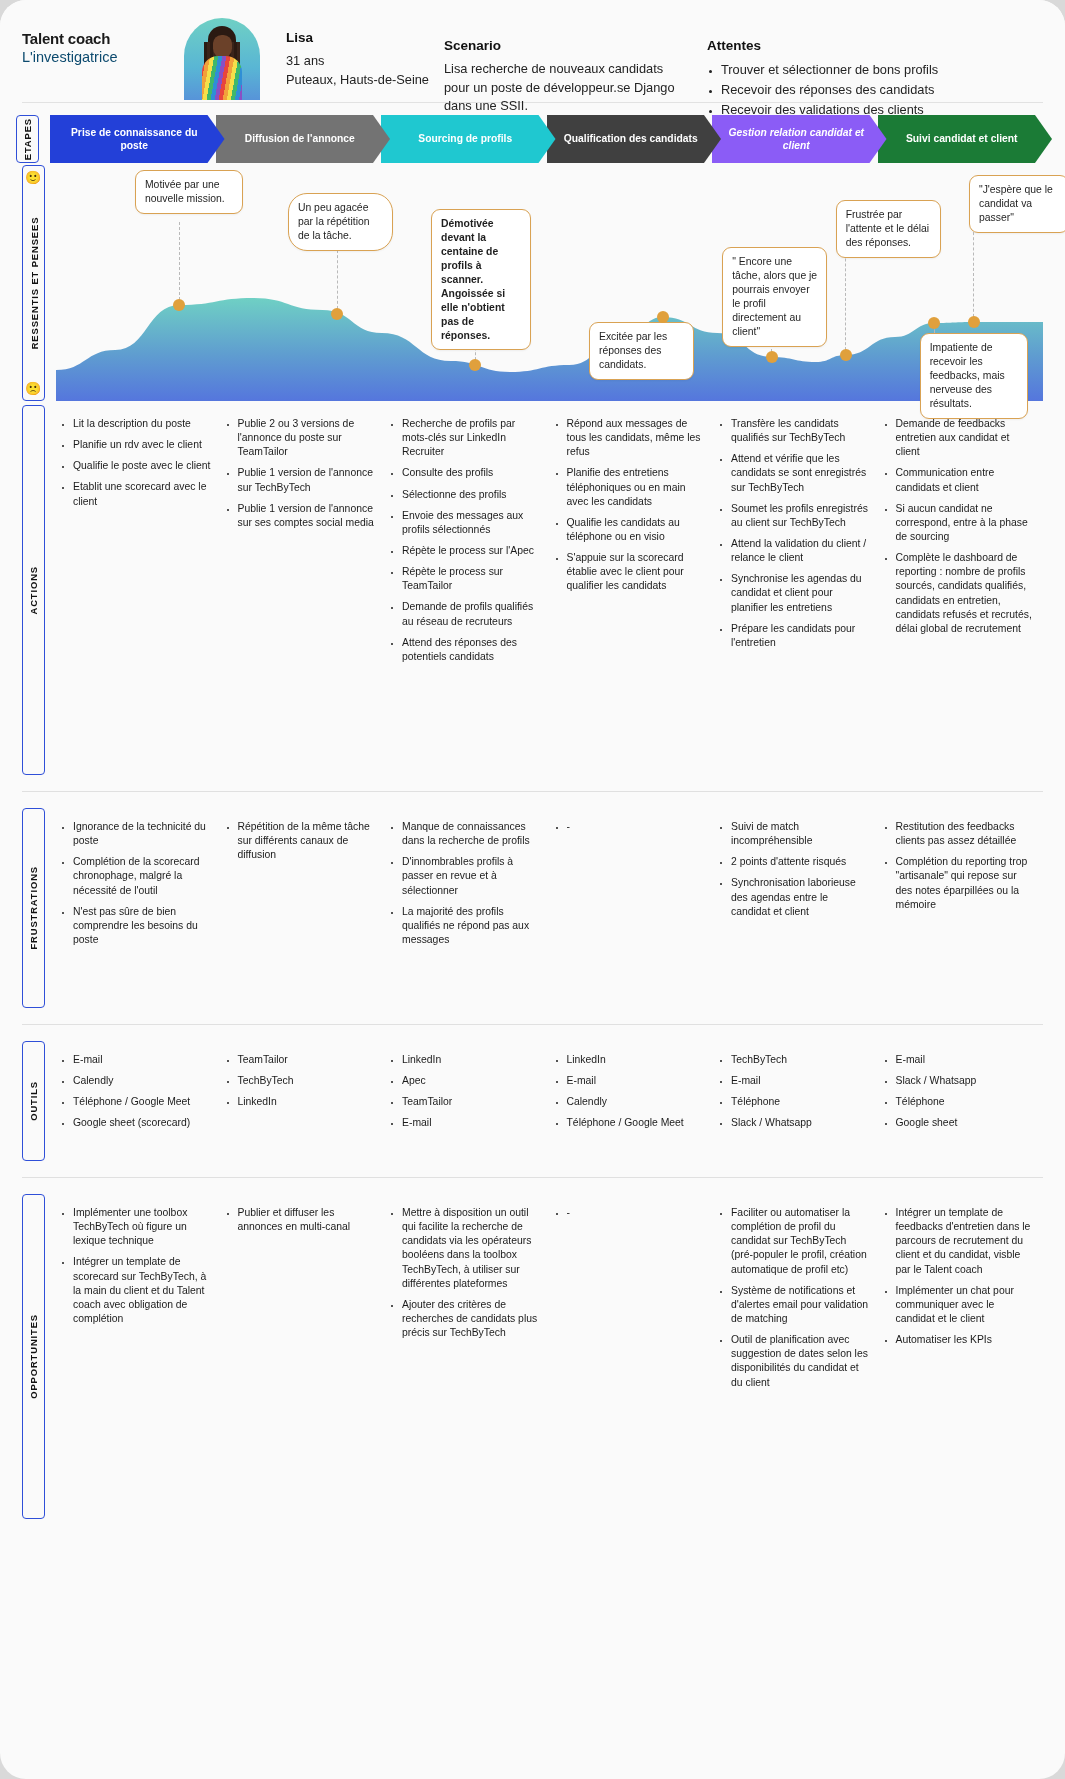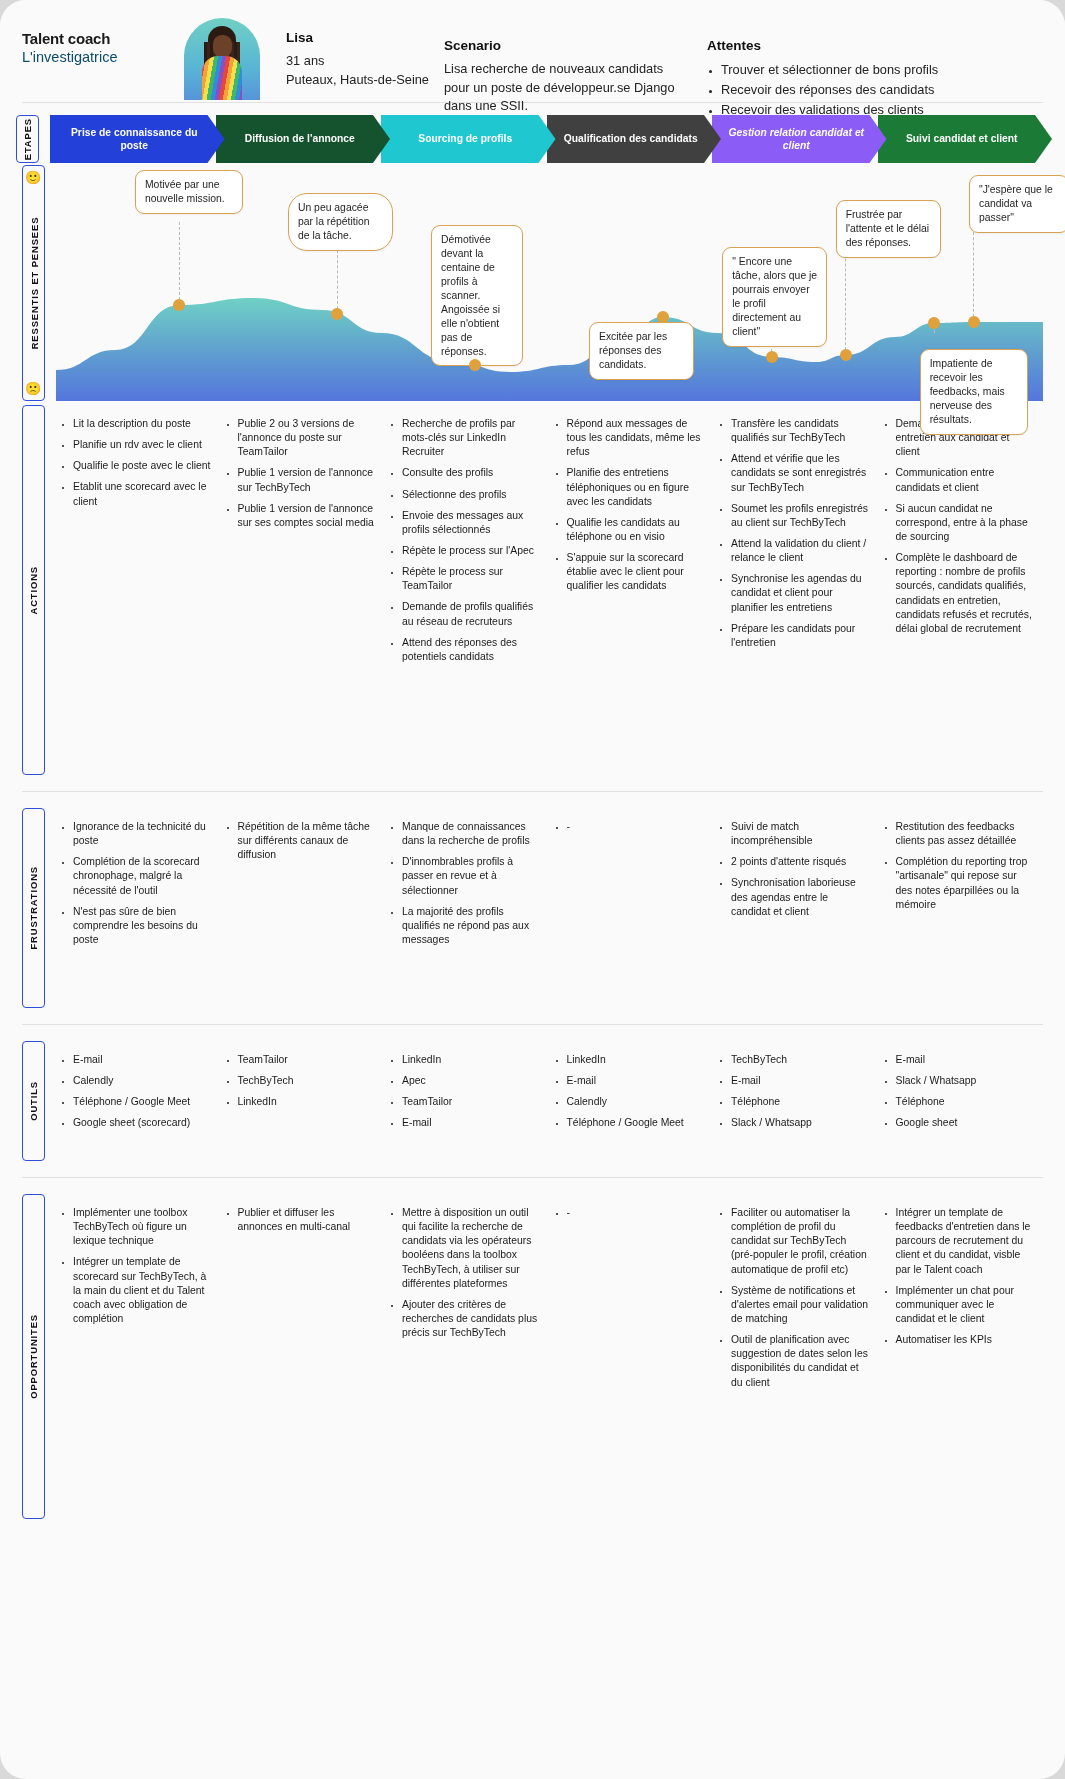--- a/index.html
+++ b/index.html
@@ -187,21 +187,21 @@
   <div class="hdr-rule"></div>
 
   <div class="etapes-band">
     <div class="rowlabel">
       <span>ETAPES</span>
     </div>
     <div class="chev-track">
         <div class="chev" style="background: rgb(35, 64, 216); z-index: 20;">
           <span>Prise de connaissance du poste</span>
         </div>
-        <div class="chev" style="background: #14532d; z-index: 19;">
+        <div class="chev" style="background: #737373; z-index: 19;">
           <span>Diffusion de l'annonce</span>
         </div>
         <div class="chev" style="background: rgb(31, 200, 208); z-index: 18;">
           <span>Sourcing de profils</span>
         </div>
         <div class="chev" style="background: #404040; z-index: 17;">
           <span>Qualification des candidats</span>
         </div>
         <div class="chev" style="background: #8b5cf6; z-index: 16; font-style: italic;">
           <span>Gestion relation candidat et client</span>
@@ -237,29 +237,29 @@
           <div style="position: absolute; width: 12px; height: 12px; border-radius: 50%; background: rgb(224, 160, 60); left: calc(72.5% - 6px); top: 186px; z-index: 6;"></div>
           <div style="position: absolute; width: 12px; height: 12px; border-radius: 50%; background: rgb(224, 160, 60); left: calc(80% - 6px); top: 184px; z-index: 6;"></div>
           <div style="position: absolute; width: 12px; height: 12px; border-radius: 50%; background: rgb(224, 160, 60); left: calc(89% - 6px); top: 152px; z-index: 6;"></div>
           <div style="position: absolute; width: 12px; height: 12px; border-radius: 50%; background: rgb(224, 160, 60); left: calc(93% - 6px); top: 151px; z-index: 6;"></div>
         </div>
       <div id="clouds">
           <div class="cloud" style="left: 8%; top: 5px; width: 108px;"><span>Motivée par une nouvelle mission.</span></div>
           <div style="position: absolute; left: calc(12.5% - 0.5px); top: 57px; height: 83px; border-left: 1px dashed rgb(185, 185, 185); z-index: 4;"></div>
           <div class="cloud" style="left: 23.5%; top: 28px; width: 105px; border-radius: 19px;"><span>Un peu agacée par la répétition de la tâche.</span></div>
           <div style="position: absolute; left: calc(28.5% - 0.5px); top: 80px; height: 68.5938px; border-left: 1px dashed rgb(185, 185, 185); z-index: 4;"></div>
-          <div class="cloud" style="left: 38%; top: 60px; width: 92px;"><span>Démotivée devant la centaine de profils à scanner. Angoissée si elle n'obtient pas de réponses.</span></div>
+          <div class="cloud" style="left: 38%; top: 44px; width: 100px; font-weight: bold;"><span>Démotivée devant la centaine de profils à scanner. Angoissée si elle n'obtient pas de réponses.</span></div>
           <div style="position: absolute; left: calc(42.5% - 0.5px); top: 114px; height: 86.1377px; border-left: 1px dashed rgb(185, 185, 185); z-index: 4;"></div>
           <div class="cloud" style="left: 54%; top: 157px; width: 105px;"><span>Excitée par les réponses des candidats.</span></div>
           <div style="position: absolute; left: calc(61.5% - 0.5px); top: 152px; height: 5px; border-left: 1px dashed rgb(185, 185, 185); z-index: 4;"></div>
           <div class="cloud" style="left: 67.5%; top: 82px; width: 105px;"><span>" Encore une tâche, alors que je pourrais envoyer le profil directement au client"</span></div>
           <div style="position: absolute; left: calc(72.5% - 0.5px); top: 134px; height: 58px; border-left: 1px dashed rgb(185, 185, 185); z-index: 4;"></div>
           <div class="cloud" style="left: 79%; top: 12px; width: 105px; margin-top: 23px;"><span>Frustrée par l'attente et le délai des réponses.</span></div>
           <div style="position: absolute; left: calc(80% - 0.5px); top: 64px; height: 126px; border-left: 1px dashed rgb(185, 185, 185); z-index: 4;"></div>
-          <div class="cloud" style="left: 87.5%; top: 184px; width: 108px;"><span>Impatiente de recevoir les feedbacks, mais nerveuse des résultats.</span></div>
+          <div class="cloud" style="left: 87.5%; top: 168px; width: 108px;"><span>Impatiente de recevoir les feedbacks, mais nerveuse des résultats.</span></div>
           <div style="position: absolute; left: calc(89% - 0.5px); top: 158px; height: 10px; border-left: 1px dashed rgb(185, 185, 185); z-index: 4;"></div>
           <div class="cloud" style="left: 92.5%; top: 10px; width: 100px;"><span>"J'espère que le candidat va passer"</span></div>
           <div style="position: absolute; left: calc(93% - 0.5px); top: 62px; height: 95px; border-left: 1px dashed rgb(185, 185, 185); z-index: 4;"></div>
         </div>
     </div>
   </div>
 
   <div class="section" style="height:370px">
     <div class="rowlabel">
       <span>ACTIONS</span>
@@ -288,21 +288,21 @@
             <li>Envoie des messages aux profils sélectionnés</li>
             <li>Répète le process sur l'Apec</li>
             <li>Répète le process sur TeamTailor</li>
             <li>Demande de profils qualifiés au réseau de recruteurs</li>
             <li>Attend des réponses des potentiels candidats</li>
           </ul>
         </div>
         <div class="col">
           <ul>
             <li>Répond aux messages de tous les candidats, même les refus</li>
-            <li>Planifie des entretiens téléphoniques ou en figure avec les candidats</li>
+            <li>Planifie des entretiens téléphoniques ou en main avec les candidats</li>
             <li>Qualifie les candidats au téléphone ou en visio</li>
             <li>S'appuie sur la scorecard établie avec le client pour qualifier les candidats</li>
           </ul>
         </div>
         <div class="col">
           <ul>
             <li>Transfère les candidats qualifiés sur TechByTech</li>
             <li>Attend et vérifie que les candidats se sont enregistrés sur TechByTech</li>
             <li>Soumet les profils enregistrés au client sur TechByTech</li>
             <li>Attend la validation du client / relance le client</li>

